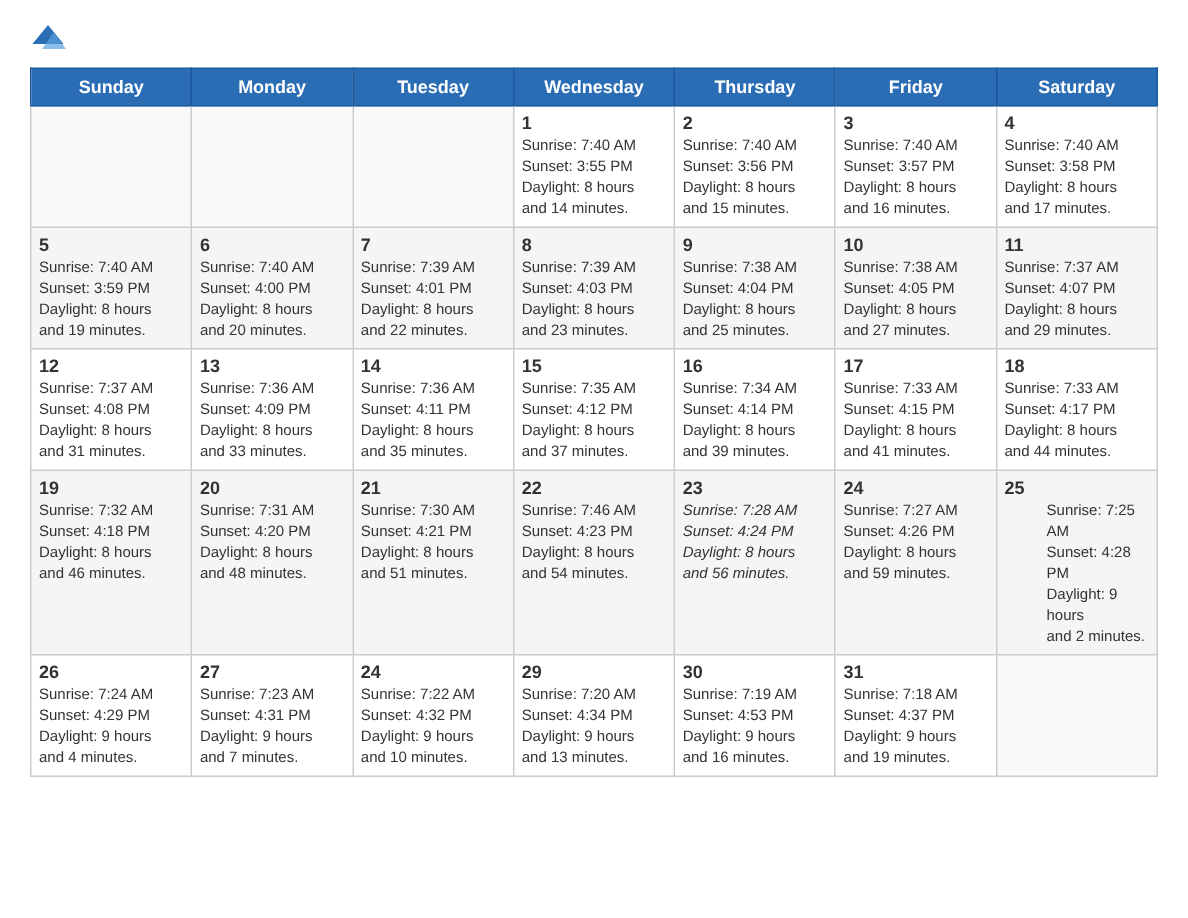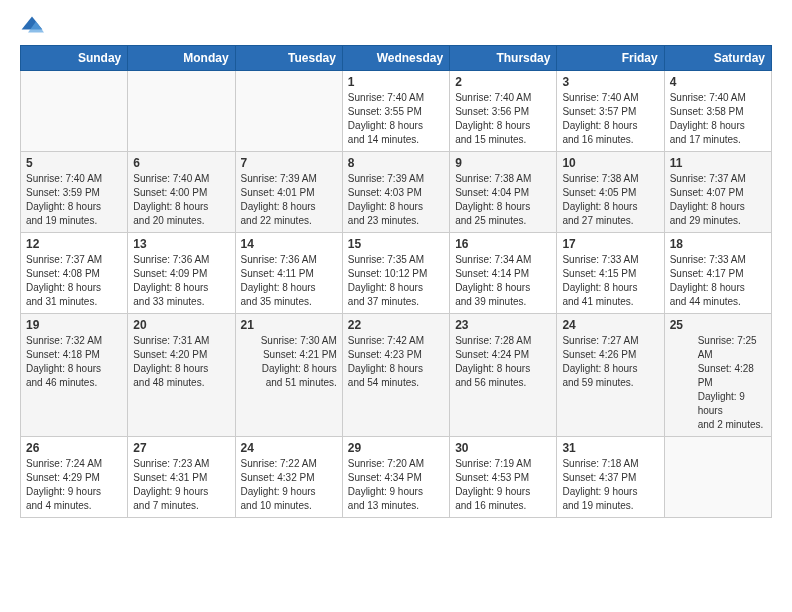--- a/index.html
+++ b/index.html
@@ -43,21 +43,21 @@
       color: #555;
     }
     .calendar {
       width: 100%;
       border-collapse: collapse;
       table-layout: fixed;
     }
     .calendar th {
       background-color: #2a6db5;
       color: white;
-      text-align: right;
+      text-align: center;
       padding: 5px 6px;
       font-size: 12px;
       font-weight: bold;
       border: 1px solid #1a5a9a;
     }
     .calendar td {
       border: 1px solid #ccc;
       vertical-align: top;
       padding: 4px 5px;
       font-size: 10px;
@@ -222,21 +222,21 @@
           <td>
             <span class="day-number">14</span>
             <div class="day-info" style="white-space: pre-line;">Sunrise: 7:36 AM
 Sunset: 4:11 PM
 Daylight: 8 hours
 and 35 minutes.</div>
           </td>
           <td>
             <span class="day-number">15</span>
             <div class="day-info" style="white-space: pre-line;">Sunrise: 7:35 AM
-Sunset: 10:12 PM
+Sunset: 4:12 PM
 Daylight: 8 hours
 and 37 minutes.</div>
           </td>
           <td>
             <span class="day-number">16</span>
             <div class="day-info" style="white-space: pre-line;">Sunrise: 7:34 AM
 Sunset: 4:14 PM
 Daylight: 8 hours
 and 39 minutes.</div>
           </td>
@@ -265,35 +265,35 @@
           </td>
           <td>
             <span class="day-number">20</span>
             <div class="day-info" style="white-space: pre-line;">Sunrise: 7:31 AM
 Sunset: 4:20 PM
 Daylight: 8 hours
 and 48 minutes.</div>
           </td>
           <td>
             <span class="day-number">21</span>
-            <div class="day-info" style="white-space: pre-line; text-align: right;">Sunrise: 7:30 AM
+            <div class="day-info" style="white-space: pre-line;">Sunrise: 7:30 AM
 Sunset: 4:21 PM
 Daylight: 8 hours
 and 51 minutes.</div>
           </td>
           <td>
             <span class="day-number">22</span>
-            <div class="day-info" style="white-space: pre-line;">Sunrise: 7:42 AM
+            <div class="day-info" style="white-space: pre-line;">Sunrise: 7:46 AM
 Sunset: 4:23 PM
 Daylight: 8 hours
 and 54 minutes.</div>
           </td>
           <td>
             <span class="day-number">23</span>
-            <div class="day-info" style="white-space: pre-line;">Sunrise: 7:28 AM
+            <div class="day-info" style="white-space: pre-line; font-style: italic;">Sunrise: 7:28 AM
 Sunset: 4:24 PM
 Daylight: 8 hours
 and 56 minutes.</div>
           </td>
           <td>
             <span class="day-number">24</span>
             <div class="day-info" style="white-space: pre-line;">Sunrise: 7:27 AM
 Sunset: 4:26 PM
 Daylight: 8 hours
 and 59 minutes.</div>

